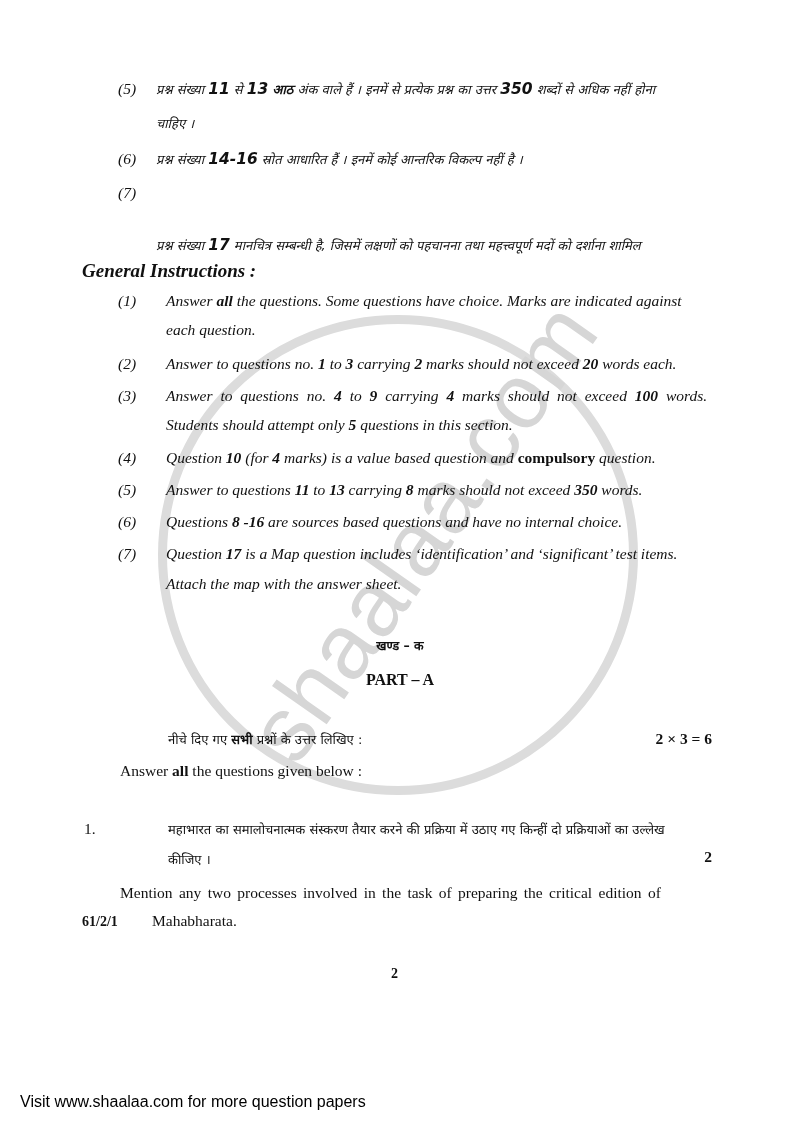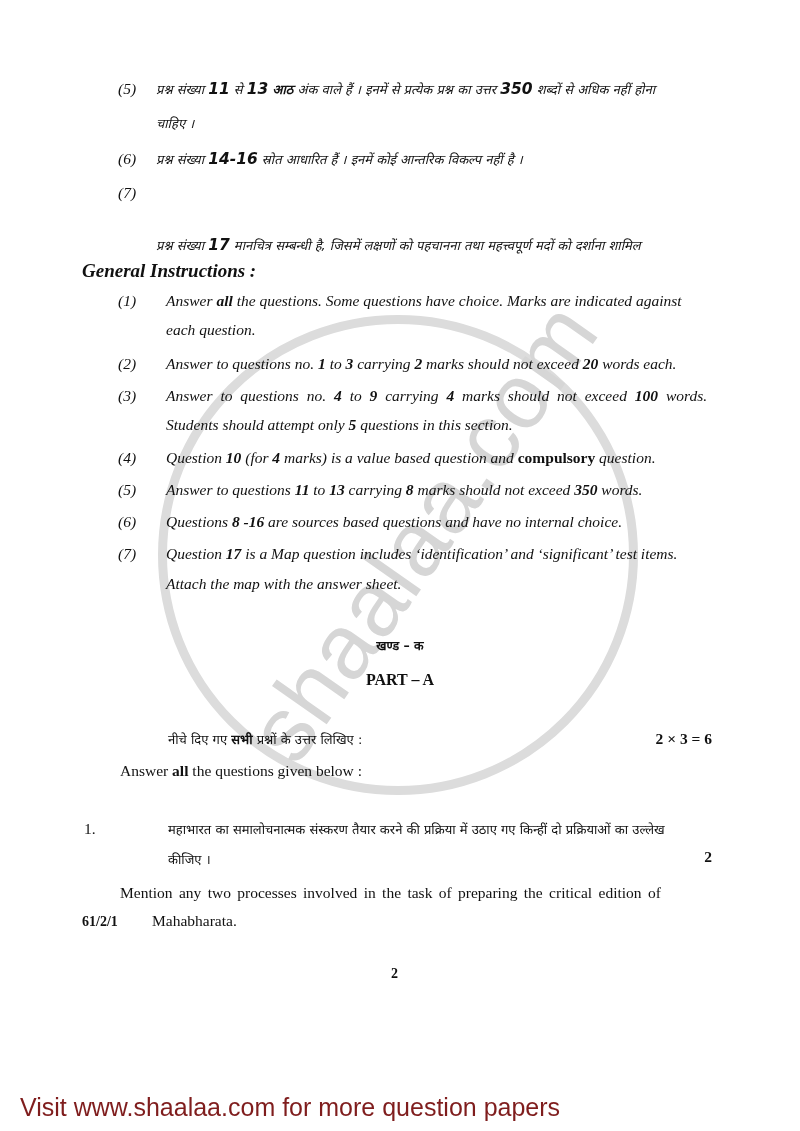--- a/index.html
+++ b/index.html
@@ -29,21 +29,21 @@
   .hi-up { font-family: "DejaVu Sans", sans-serif; font-size: 13px; margin-left: 48px; }
   .num { position: absolute; z-index: 1; font-style: italic; font-size: 15.5px; }
   .b { font-weight: bold; }
   .rg { font-size: 15.5px; }
 
   .heading { position: absolute; z-index: 1; font-weight: bold; font-style: italic; font-size: 19px; }
   .center { position: absolute; z-index: 1; left: 0; width: 800px; text-align: center; }
 
   .footer-visit {
     position: absolute; left: 20px; top: 1093px; z-index: 1;
-    font-family: "Liberation Sans", "DejaVu Sans", sans-serif; font-size: 25px; color: #7f1d1d;
+    font-family: "Liberation Sans", "DejaVu Sans", sans-serif; font-size: 16px; color: #000000;
   }
 </style>
 </head>
 <body>
 
 <div class="page">
 
   <div class="watermark-circle"></div>
   <div class="watermark-text">shaalaa.com</div>
 

